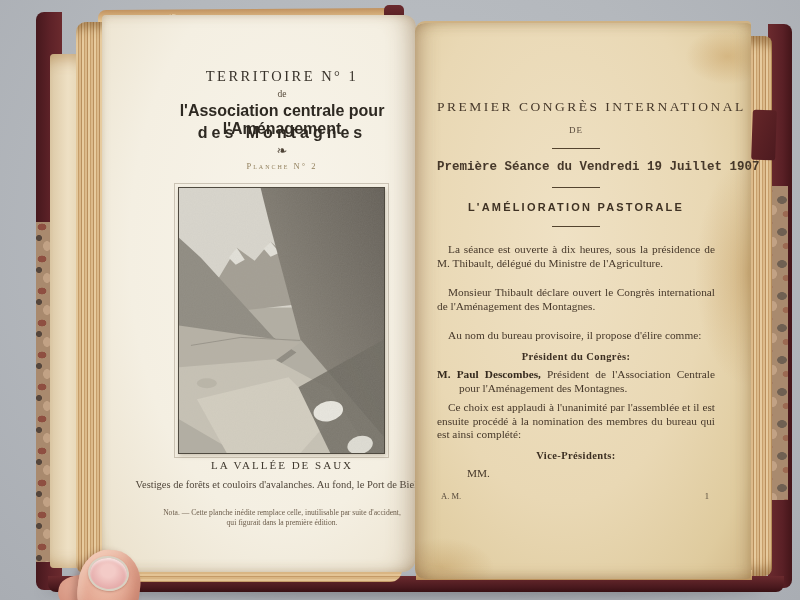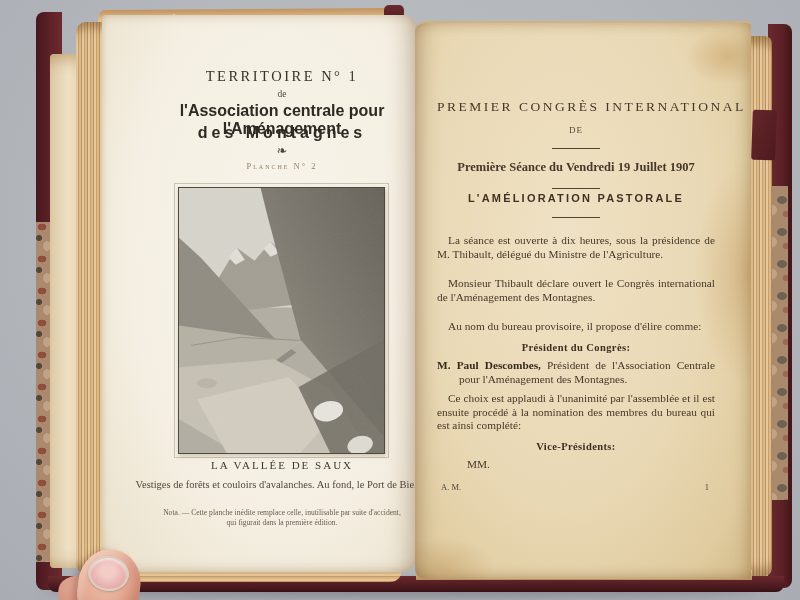--- a/index.html
+++ b/index.html
@@ -97,23 +97,23 @@
     box-shadow:1px 2px 4px rgba(90,70,45,.25);}
   .photo svg{display:block;width:100%;height:100%;}
 
   
   .rp-content{left:437px;top:99px;width:278px;color:#46382a;}
   .rp-congress{text-align:center;font-size:13.5px;letter-spacing:2.5px;white-space:nowrap;}
   .rp-de{text-align:center;font-size:9px;letter-spacing:1px;margin-top:10px;color:#57483a;}
   .rp-title{text-align:center;font-weight:bold;font-size:19px;letter-spacing:.5px;margin-top:7px;color:#3c2f22;white-space:nowrap;}
   .rp-date{text-align:center;font-weight:bold;font-size:11.5px;letter-spacing:.8px;margin-top:11px;}
   .rule{width:48px;border-top:1.3px solid #53432f;margin:13px auto 0 auto;}
-  .rp-session{text-align:center;font-weight:bold;font-size:12.5px;margin-top:11px;white-space:nowrap;}
+  .rp-session{text-align:center;font-weight:bold;font-size:12.5px;margin-top:11px;white-space:nowrap;font-family:Liberation Mono, monospace;}
   .rp-section{text-align:center;font-family:"Liberation Sans",sans-serif;font-weight:bold;
-    font-size:11px;letter-spacing:2.2px;margin-top:3px;color:#3f3224;white-space:nowrap;}
+    font-size:11px;letter-spacing:2.2px;margin-top:13px;color:#3f3224;white-space:nowrap;}
   .rp-body{margin-top:9px;font-size:11.3px;line-height:13.5px;text-align:justify;}
   .par{margin:16px 0 1px 0;text-indent:11px;}
   .center-label{font-weight:bold;font-size:10.5px;text-align:center;margin:7px 0 5px 0;letter-spacing:.4px;color:#3c2f22;}
   .hang{margin:0;padding-left:22px;text-indent:-22px;text-align:justify;}
   .hang b{color:#352a1e;}
   .mm{margin:4px 0 0 30px;}
   .rp-footer{display:flex;justify-content:space-between;margin-top:9px;font-size:8.5px;color:#55483a;
     padding:0 6px 0 4px;}
 
   

